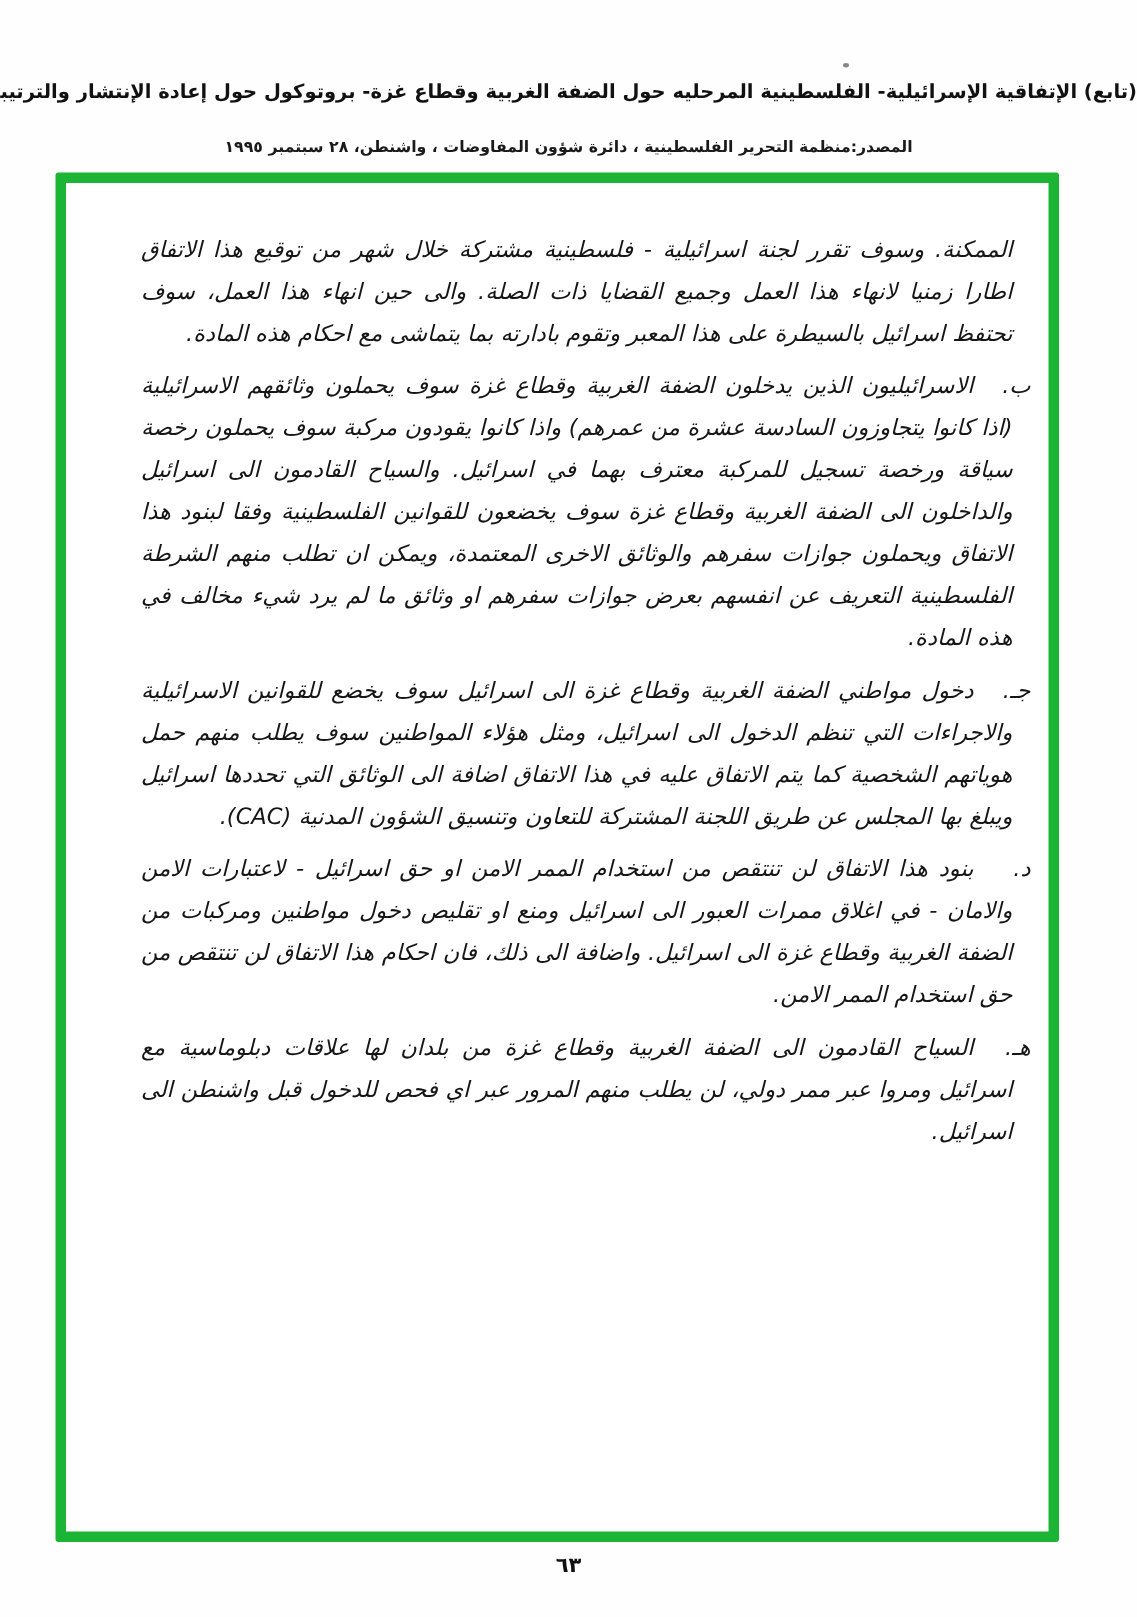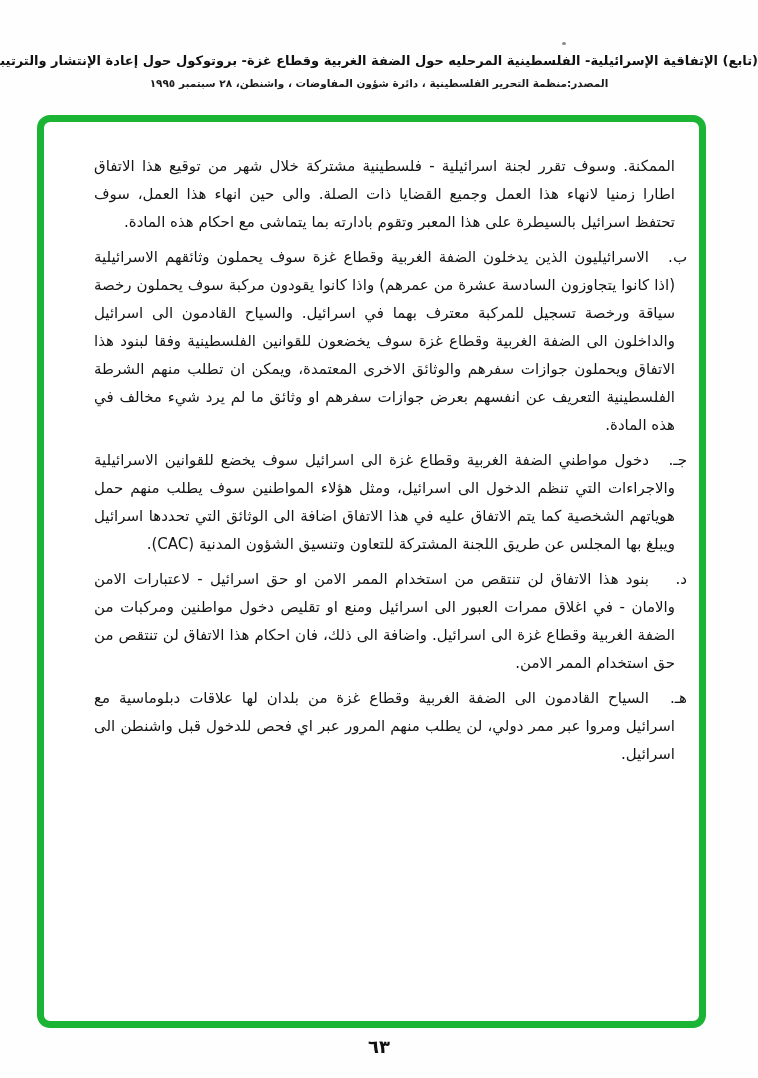--- a/index.html
+++ b/index.html
@@ -22,42 +22,43 @@
   }
   .doc-title {
     display: inline-block;
     font-size: 13px;
     font-weight: bold;
     white-space: nowrap;
     letter-spacing: 0;
     color: #111;
   }
   .doc-source {
-    margin-top: 8px;
+    margin-top: 23px;
     font-size: 10.5px;
     font-weight: bold;
     color: #1a1a1a;
   }
   .speck {
     position: absolute;
     width: 4px; height: 3px;
     background: #555;
     border-radius: 50%;
     opacity: .7;
   }
   .speck-1 { top: -8px; left: 562px; }
 
   
   .frame {
     position: absolute;
     left: 37px; top: 115px;
     width: 669px; height: 913px;
     border: 7px solid #1bb434;
-    border-radius: 13px;
+    border-radius: 2px;
     background: #fff;
+    font-style: italic;
   }
   .frame-inner {
     position: absolute;
     top: 0; bottom: 0; left: 0; right: 0;
     padding: 30px 24px 0 50px;
     direction: rtl;
     text-align: justify;
     font-size: 15px;
     line-height: 28px;
     color: #151515;
@@ -72,21 +73,21 @@
     font-size: 15px;
     white-space: nowrap;
   }
   .item-text { text-indent: 26px; }
 
   
   .page-number {
     position: absolute;
     top: 1036px; left: 0; right: 0;
     text-align: center;
-    font-size: 18px;
+    font-size: 14px;
     font-weight: bold;
     color: #111;
   }
 </style>
 </head>
 <body>
 
 <div class="page">
 
   <div class="doc-header">

